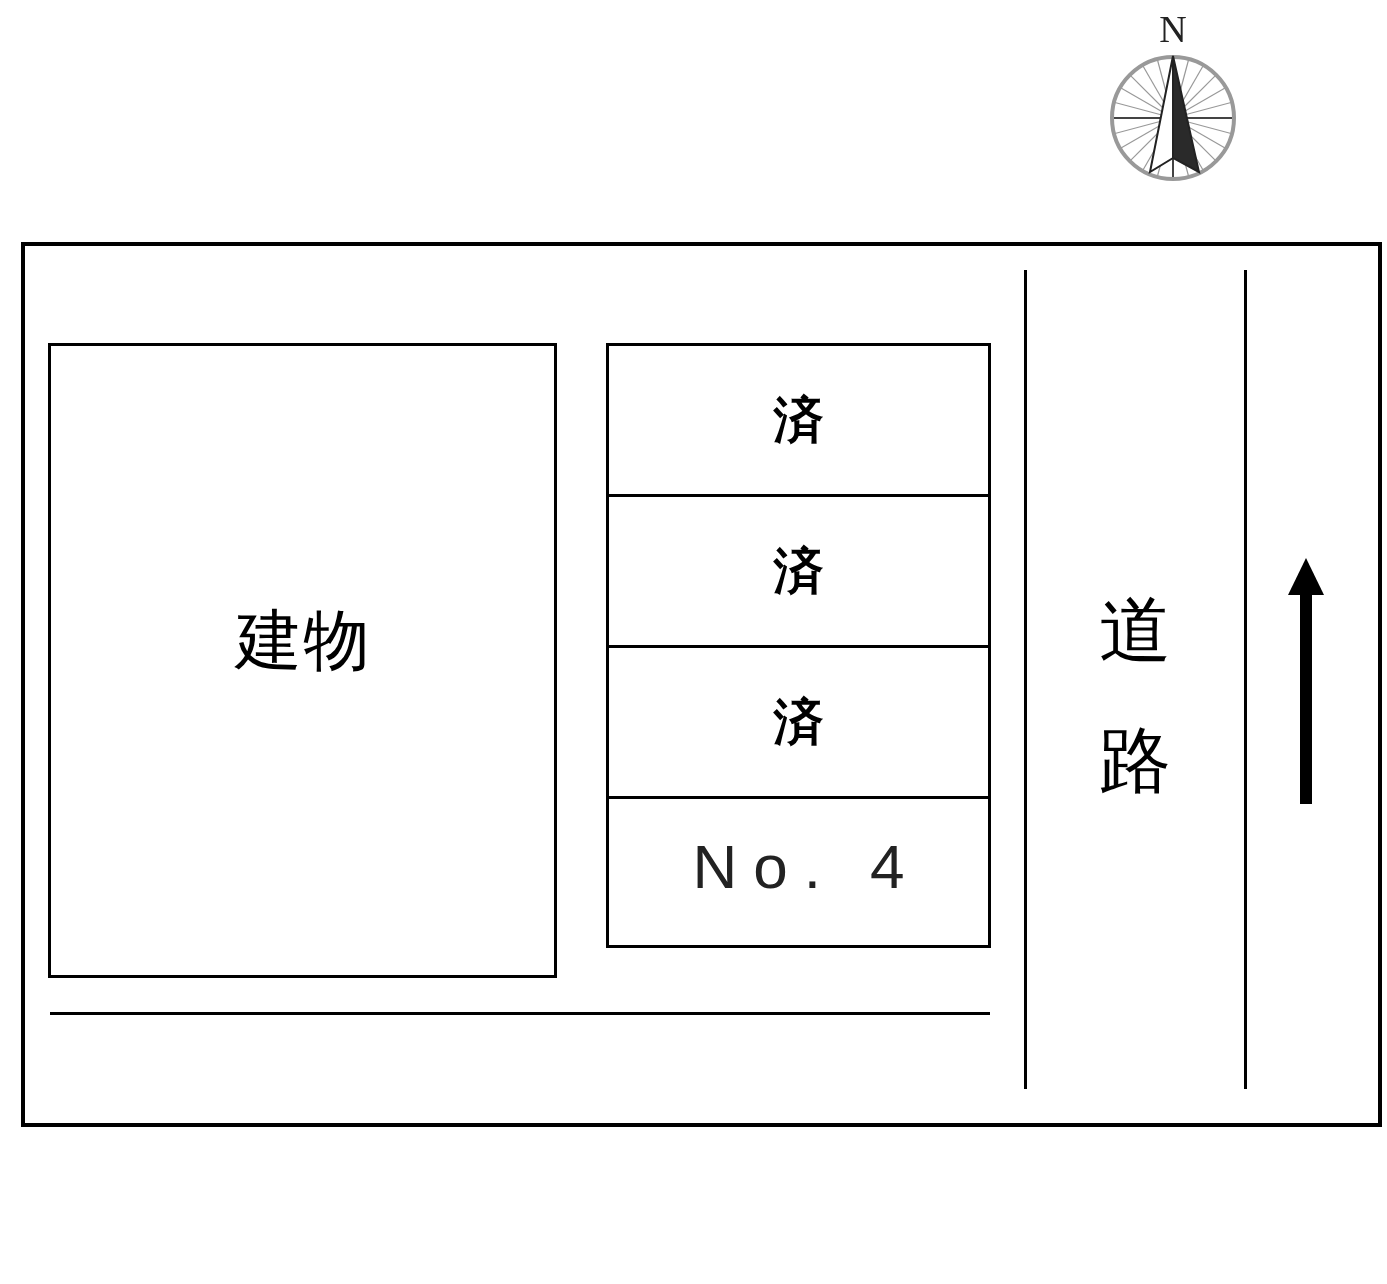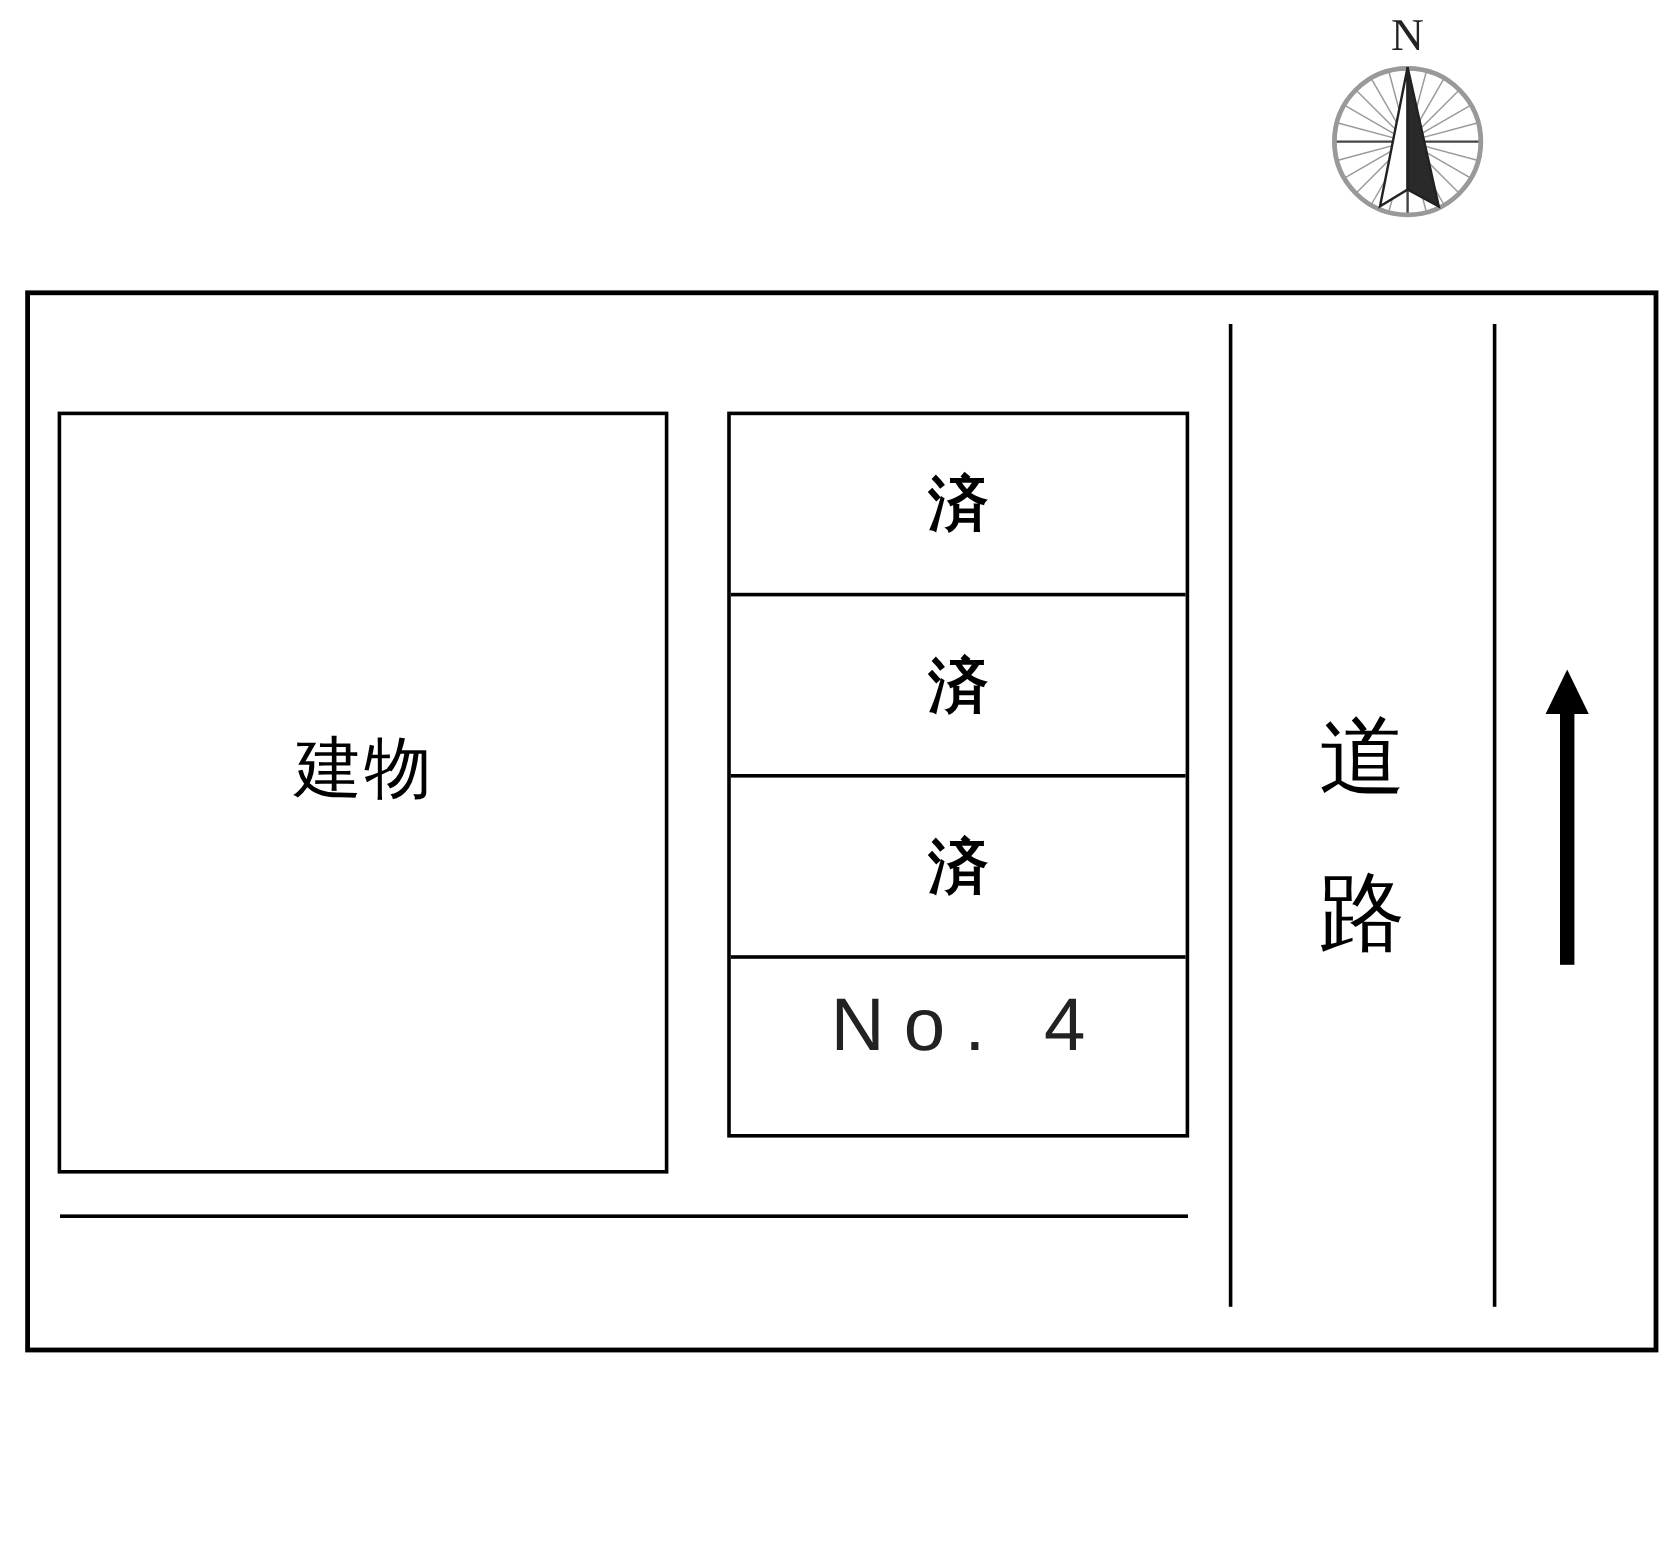--- a/index.html
+++ b/index.html
@@ -2,21 +2,21 @@
 <html><head>
   <meta charset="utf-8">
   <style>
     html, body { margin: 0; padding: 0; background: #ffffff; }
     body { width: 1387px; height: 1284px; position: relative; overflow: hidden;
            font-family: "DejaVu Sans", sans-serif; color: #000; }
     .abs { position: absolute; box-sizing: border-box; }
     #outer { left: 21px; top: 242px; width: 1361px; height: 885px; border: 4px solid #000; }
     #building { left: 48px; top: 343px; width: 509px; height: 635px; border: 3px solid #000;
                 display: flex; align-items: center; justify-content: center; }
-    #building-label { font-family: "DejaVu Sans", sans-serif; font-size: 56px; font-weight: 300;
+    #building-label { font-family: "DejaVu Sans", sans-serif; font-size: 66px; font-weight: 300;
                       letter-spacing: 2px; margin-top: -40px; margin-left: 2px; }
     #parking { left: 606px; top: 343px; width: 385px; height: 605px; border: 3px solid #000; }
     .space { position: absolute; left: 0; right: 0; display: flex; align-items: center; justify-content: center;
              border-bottom: 3px solid #000; box-sizing: border-box; }
     .space.last { border-bottom: none; }
     .space .taken { font-size: 50px; font-weight: bold; }
     .space .avail { font-family: "Liberation Sans", sans-serif; font-size: 62px; letter-spacing: 16px;
                     color: #222; margin-left: 16px; }
     #hline { left: 50px; top: 1012px; width: 940px; height: 3px; background: #000; }
     .road-line { top: 270px; width: 3px; height: 819px; background: #000; }
@@ -74,21 +74,21 @@
 <div id="parking" class="abs">
   <div class="space" style="top:0;height:151px;">
     <span class="taken">済</span>
   </div>
   <div class="space" style="top:151px;height:151px;">
     <span class="taken">済</span>
   </div>
   <div class="space" style="top:302px;height:151px;">
     <span class="taken">済</span>
   </div>
-  <div class="space last" style="top:441px;height:134px;">
+  <div class="space last" style="top:453px;height:134px;">
     <span class="avail">No. 4</span>
   </div>
 </div>
 
 <div id="hline" class="abs"></div>
 
 <div id="road-left" class="abs road-line"></div>
 <div id="road-right" class="abs road-line"></div>
 <div id="road-label" class="abs">
   <span>道</span>

